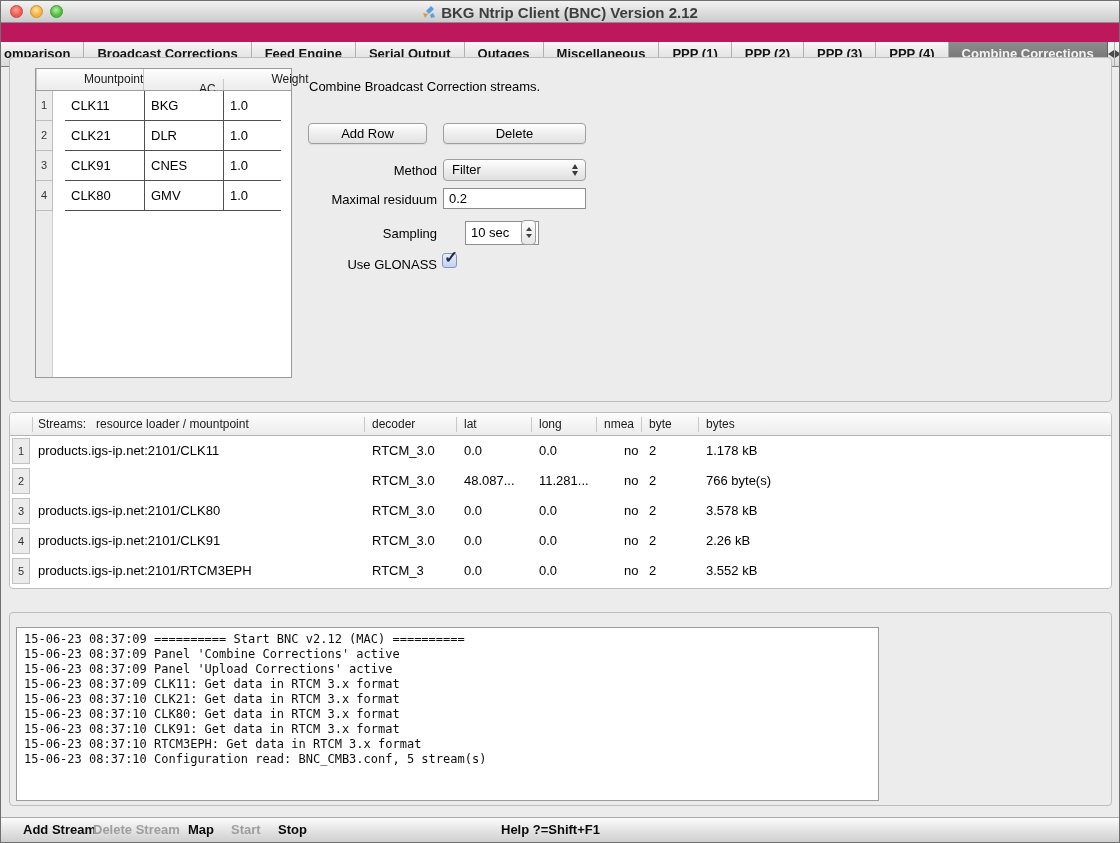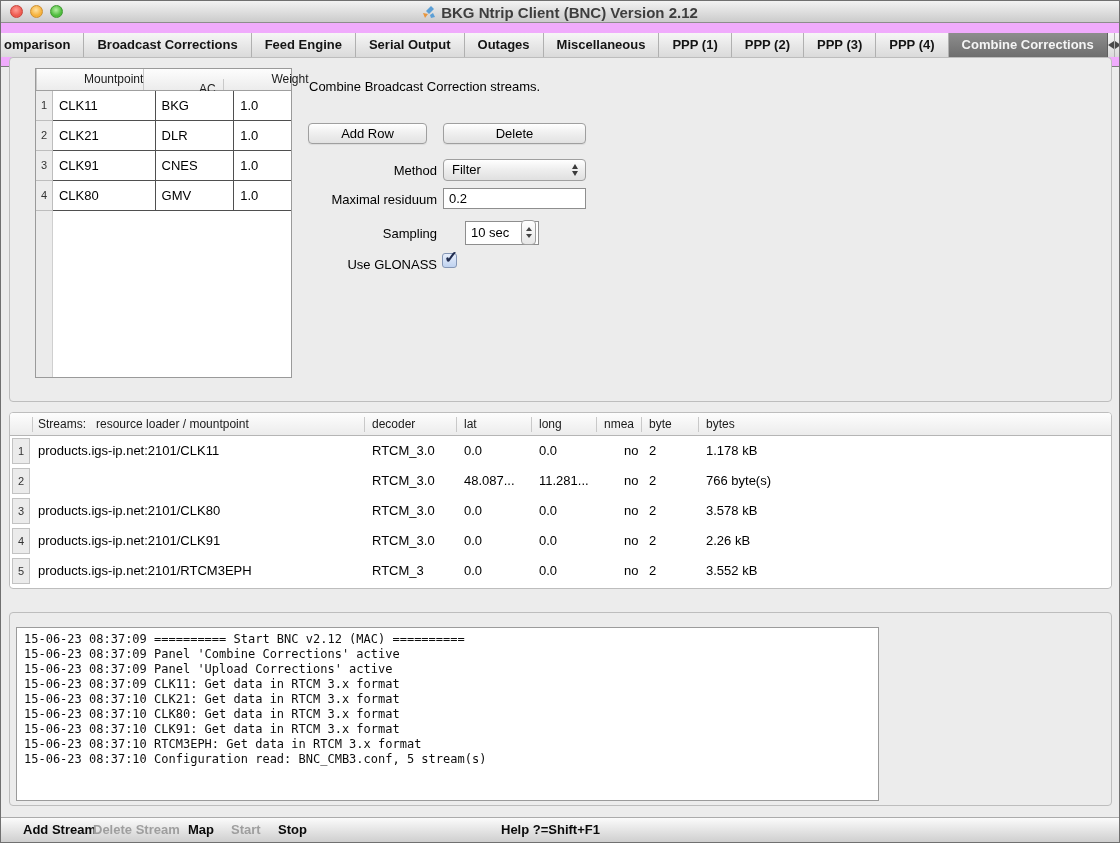--- a/index.html
+++ b/index.html
@@ -21,22 +21,22 @@
   #tl-min   { left:29px; background: radial-gradient(circle at 5px 4px, #ffe2a2, #f6b23c 60%); border:1px solid #ce9030; }
   #tl-zoom  { left:49px; background: radial-gradient(circle at 5px 4px, #b6f0a3, #4fbc3e 60%); border:1px solid #3f9a32; }
   #title-wrap {
     position:absolute; left:0; top:0; width:100%; height:22px;
     display:flex; align-items:center; justify-content:center; gap:5px;
   }
   #title-text { font-size:15px; font-weight:600; color:#3e3e3e; }
   
   #tabbar {
     position:absolute; left:0; top:22px; width:100%; height:44px;
-    background:#f0abfc; border-bottom:1px solid #7e7e7e;
-    display:flex; align-items:center;
+    background:#be185d; border-bottom:1px solid #7e7e7e;
+    display:flex; align-items:flex-end;
   }
   .tab {
     height:24px; line-height:24px; padding:0 13px;
     font-size:13px; font-weight:600; color:#141414; white-space:nowrap;
     background: linear-gradient(#f6f6f6, #dadada);
     border-right:1px solid #b0b0b0; cursor:default;
   }
   .tab.first { padding-left:3px; }
   .tab.selected {
     background: linear-gradient(#8d8d8d, #6e6e6e);
@@ -65,21 +65,21 @@
   .mt-h { font-size:12px; color:#1a1a1a; text-align:center; line-height:21px; border-right:1px solid #c9c9c9; }
   .mt-h.hnum { width:17px; border-right:1px solid #c9c9c9; }
   .mt-h.hmp  { width:103px; }
   .mt-h.hac  { width:79px;margin-top:10px; }
   .mt-h.hw   { width:56px; border-right:none; }
   .mt-row { position:relative; display:flex; height:30px; }
   .mt-num { width:17px; background:#ececec; border-right:1px solid #bdbdbd; border-bottom:1px solid #bdbdbd;
             font-size:11px; color:#333; text-align:center; line-height:29px; }
   .mt-cell { border-right:1px solid #4f4f4f; border-bottom:1px solid #4f4f4f;
              font-size:13px; color:#000; line-height:29px; padding-left:6px; background:#fff; }
-  .mt-cell.cmp { width:103px; }
+  .mt-cell.cmp { width:80px;margin-left:12px; }
   .mt-cell.cac { width:79px; }
   .mt-cell.cw  { width:57px; border-right:none; }
   
   #panel-desc { position:absolute; left:299px; top:21px; font-size:13px; color:#000; }
   .btn {
     position:absolute; height:21px; font-size:13px; color:#000; text-align:center; line-height:19px;
     background:linear-gradient(#ffffff,#f0f0f0 45%,#e2e2e2);
     border:1px solid #9f9f9f; border-radius:4px; box-shadow:0 1px 1px rgba(0,0,0,0.07);
   }
   #btn-addrow { left:298px; top:65px; width:119px; }

